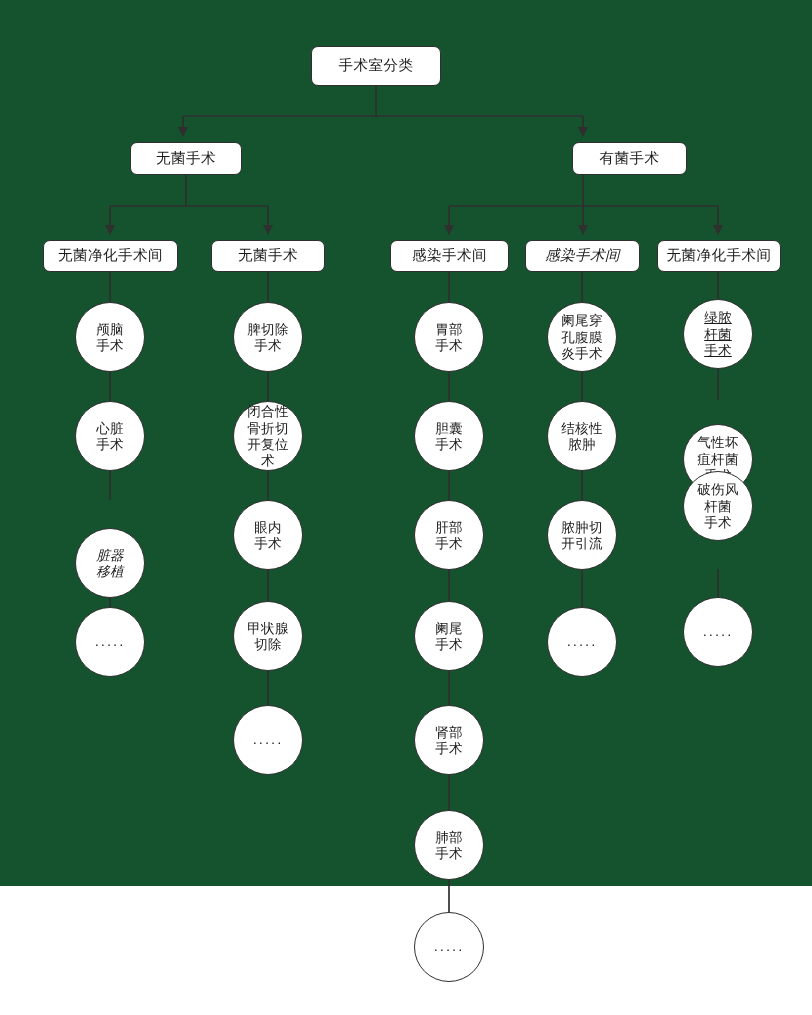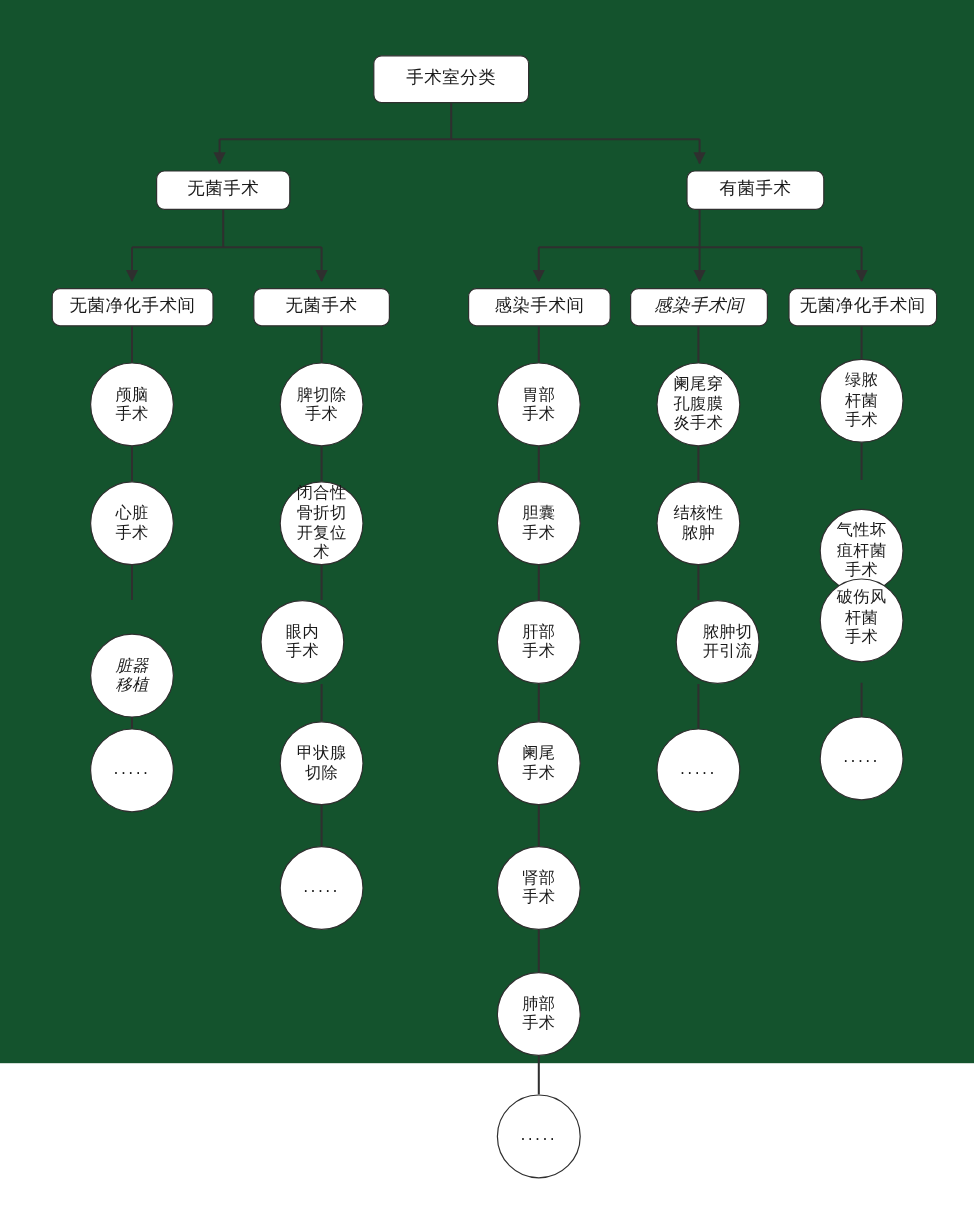--- a/index.html
+++ b/index.html
@@ -152,21 +152,21 @@
       </div>
       <div class="node-circle ellipsis" style="left: 75px; top: 607px;">
         <span class="circle-label">.....</span>
       </div>
       <div class="node-circle" style="left: 233px; top: 302px;">
         <span class="circle-label">脾切除<br>手术</span>
       </div>
       <div class="node-circle overflow" style="left: 233px; top: 401px;">
         <span class="circle-label">闭合性<br>骨折切<br>开复位<br>术</span>
       </div>
-      <div class="node-circle" style="left: 217px; top: 500px;">
+      <div class="node-circle" style="left: 233px; top: 500px;">
         <span class="circle-label">眼内<br>手术</span>
       </div>
       <div class="node-circle" style="left: 233px; top: 601px;">
         <span class="circle-label">甲状腺<br>切除</span>
       </div>
       <div class="node-circle ellipsis" style="left: 233px; top: 705px;">
         <span class="circle-label">.....</span>
       </div>
       <div class="node-circle" style="left: 414px; top: 302px;">
         <span class="circle-label">胃部<br>手术</span>
@@ -188,33 +188,33 @@
       </div>
       <div class="node-circle ellipsis" style="left: 414px; top: 912px;">
         <span class="circle-label">.....</span>
       </div>
       <div class="node-circle" style="left: 547px; top: 302px;">
         <span class="circle-label">阑尾穿<br>孔腹膜<br>炎手术</span>
       </div>
       <div class="node-circle" style="left: 547px; top: 401px;">
         <span class="circle-label">结核性<br>脓肿</span>
       </div>
-      <div class="node-circle" style="left: 563px; top: 500px; text-align: right;">
+      <div class="node-circle" style="left: 547px; top: 500px;">
         <span class="circle-label">脓肿切<br>开引流</span>
       </div>
       <div class="node-circle ellipsis" style="left: 547px; top: 607px;">
         <span class="circle-label">.....</span>
       </div>
-      <div class="node-circle" style="left: 683px; top: 299px;">
+      <div class="node-circle" style="left: 683px; top: 299px; text-decoration: underline;">
         <span class="circle-label">绿脓<br>杆菌<br>手术</span>
       </div>
       <div class="node-circle" style="left: 683px; top: 424px;">
         <span class="circle-label">气性坏<br>疽杆菌<br>手术</span>
       </div>
-      <div class="node-circle" style="left: 683px; top: 482px; font-family: Liberation Mono, monospace;">
+      <div class="node-circle" style="left: 683px; top: 471px;">
         <span class="circle-label">破伤风<br>杆菌<br>手术</span>
       </div>
       <div class="node-circle ellipsis" style="left: 683px; top: 597px;">
         <span class="circle-label">.....</span>
       </div>
     </div>
 
 </div>
 
 </body></html>

